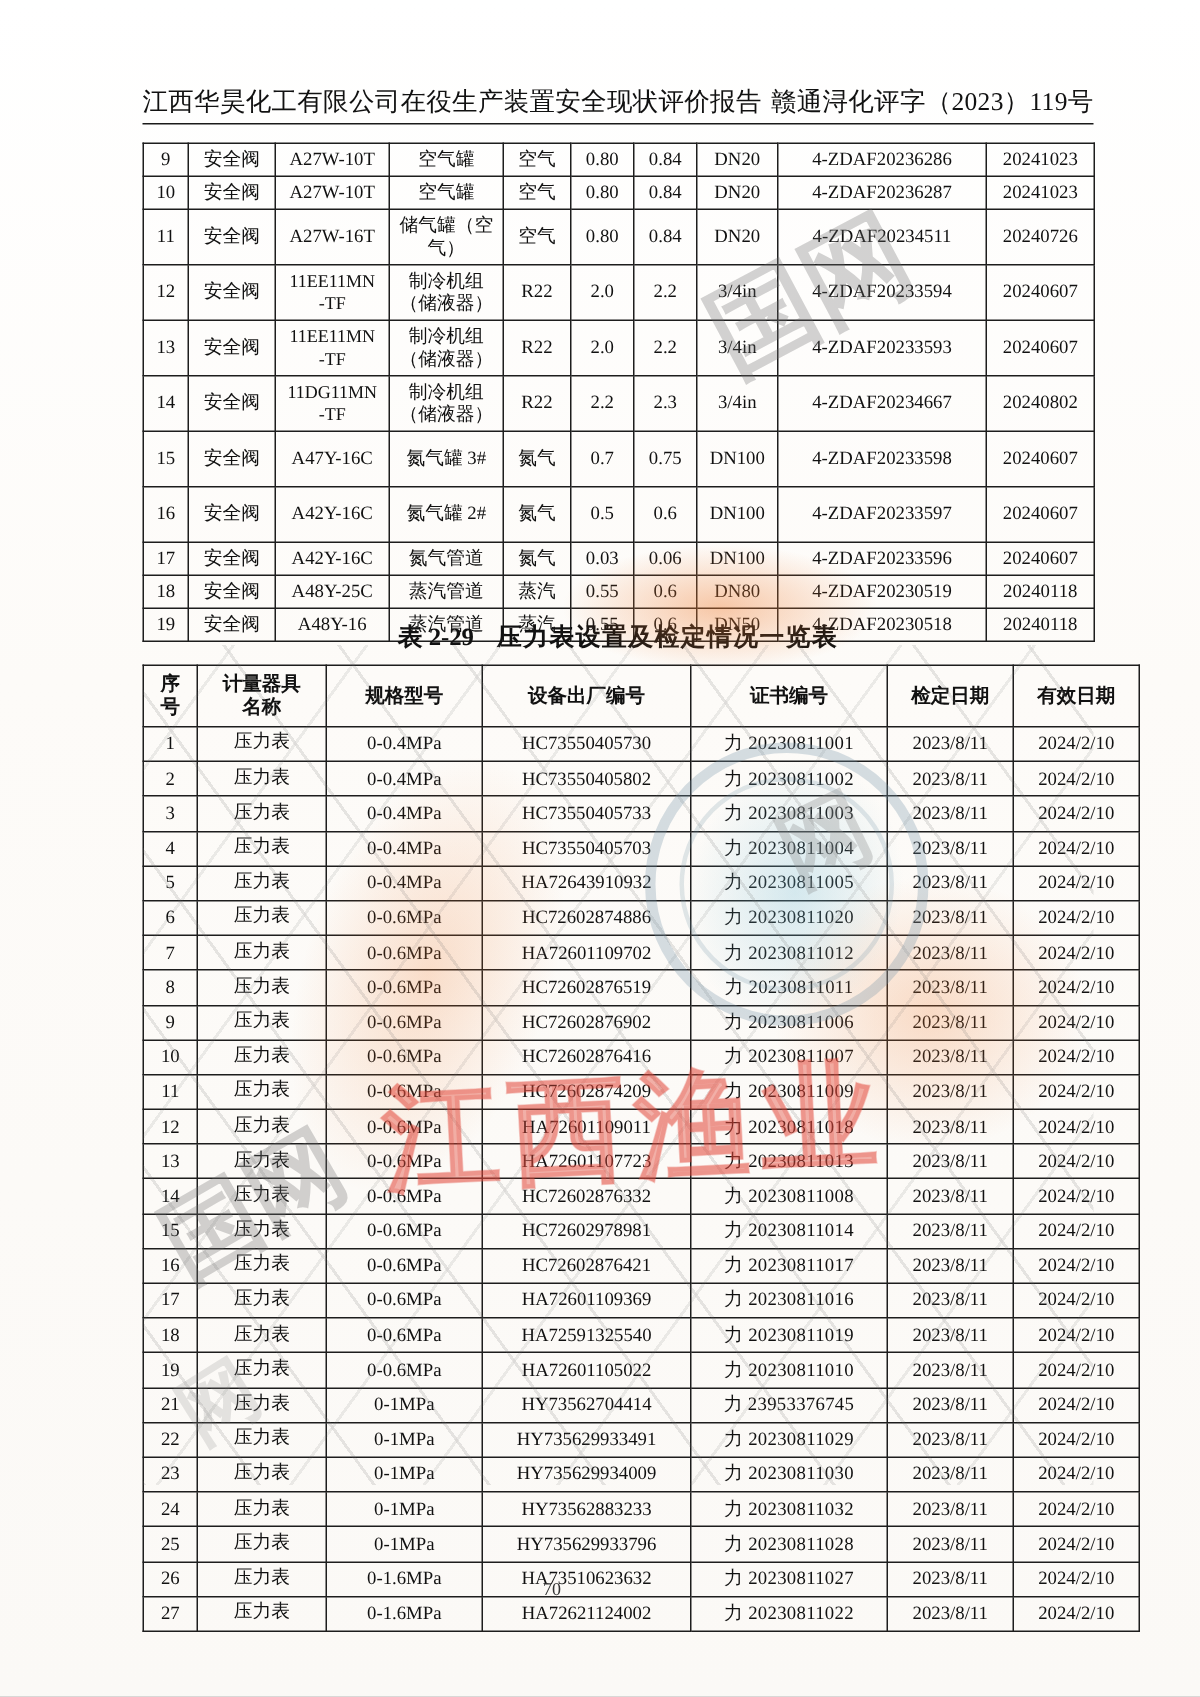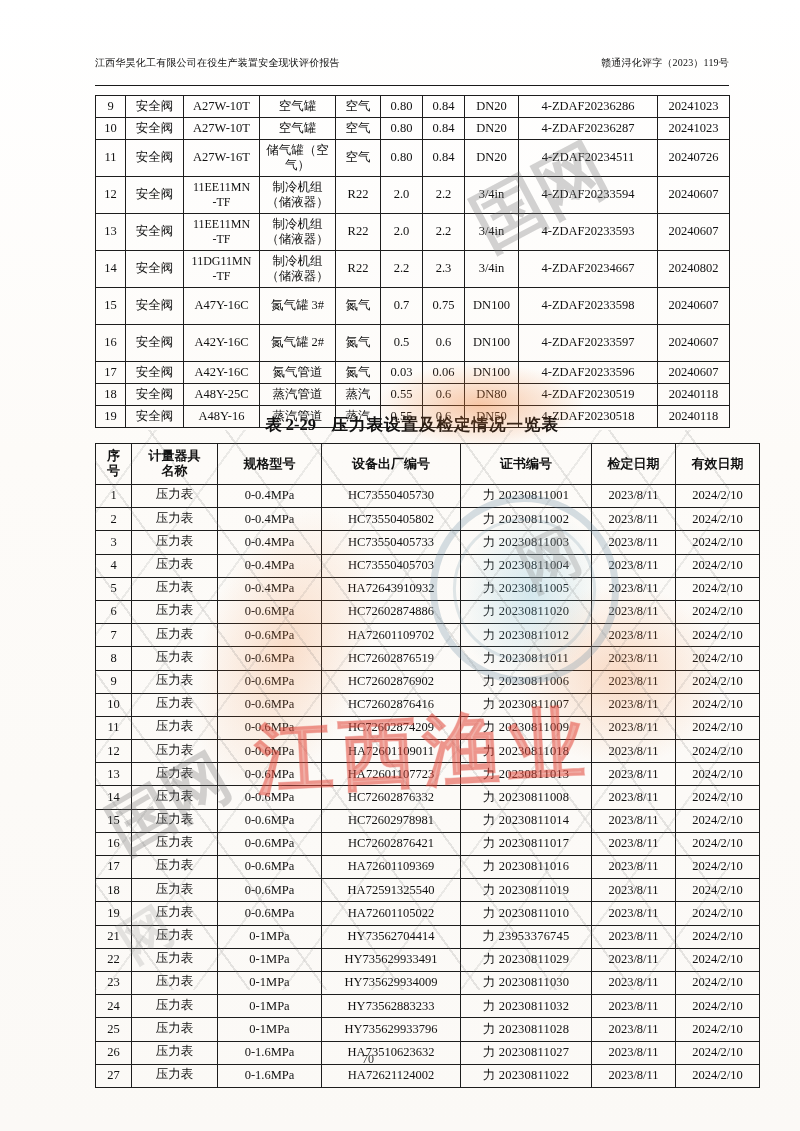--- a/index.html
+++ b/index.html
@@ -28,24 +28,24 @@
 
   
   .doc-header {
     position: absolute;
     top: 56px;
     left: 95px;
     width: 634px;
     display: flex;
     justify-content: space-between;
     align-items: baseline;
-    font-size: 10px;
+    font-size: 17px;
     letter-spacing: 0.2px;
     border-bottom: 1.3px solid #1a1a1a;
-    padding-bottom: 15px;
+    padding-bottom: 3px;
   }
   .doc-header .left { white-space: nowrap; }
   .doc-header .right { white-space: nowrap; }
 
   
   table.doc-table {
     border-collapse: collapse;
     table-layout: fixed;
     font-size: 12.5px;
     width: 634px;

